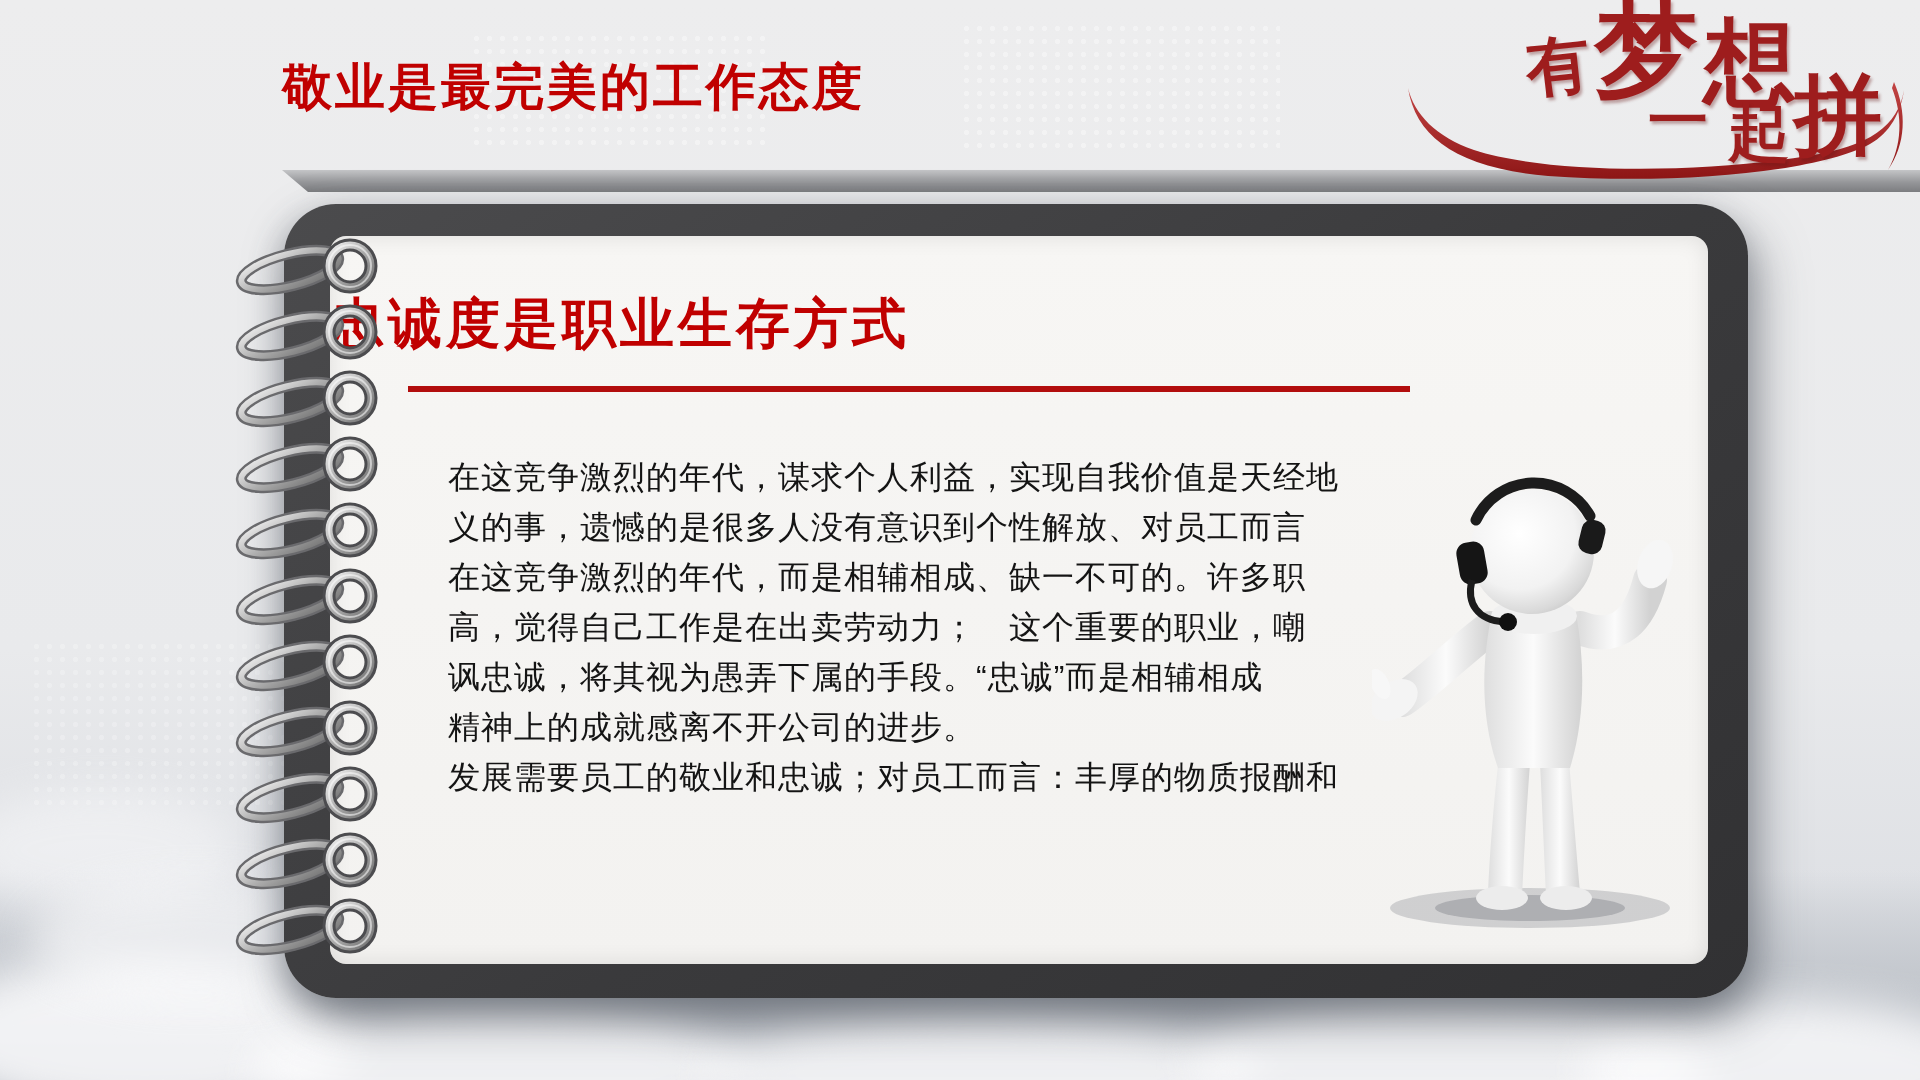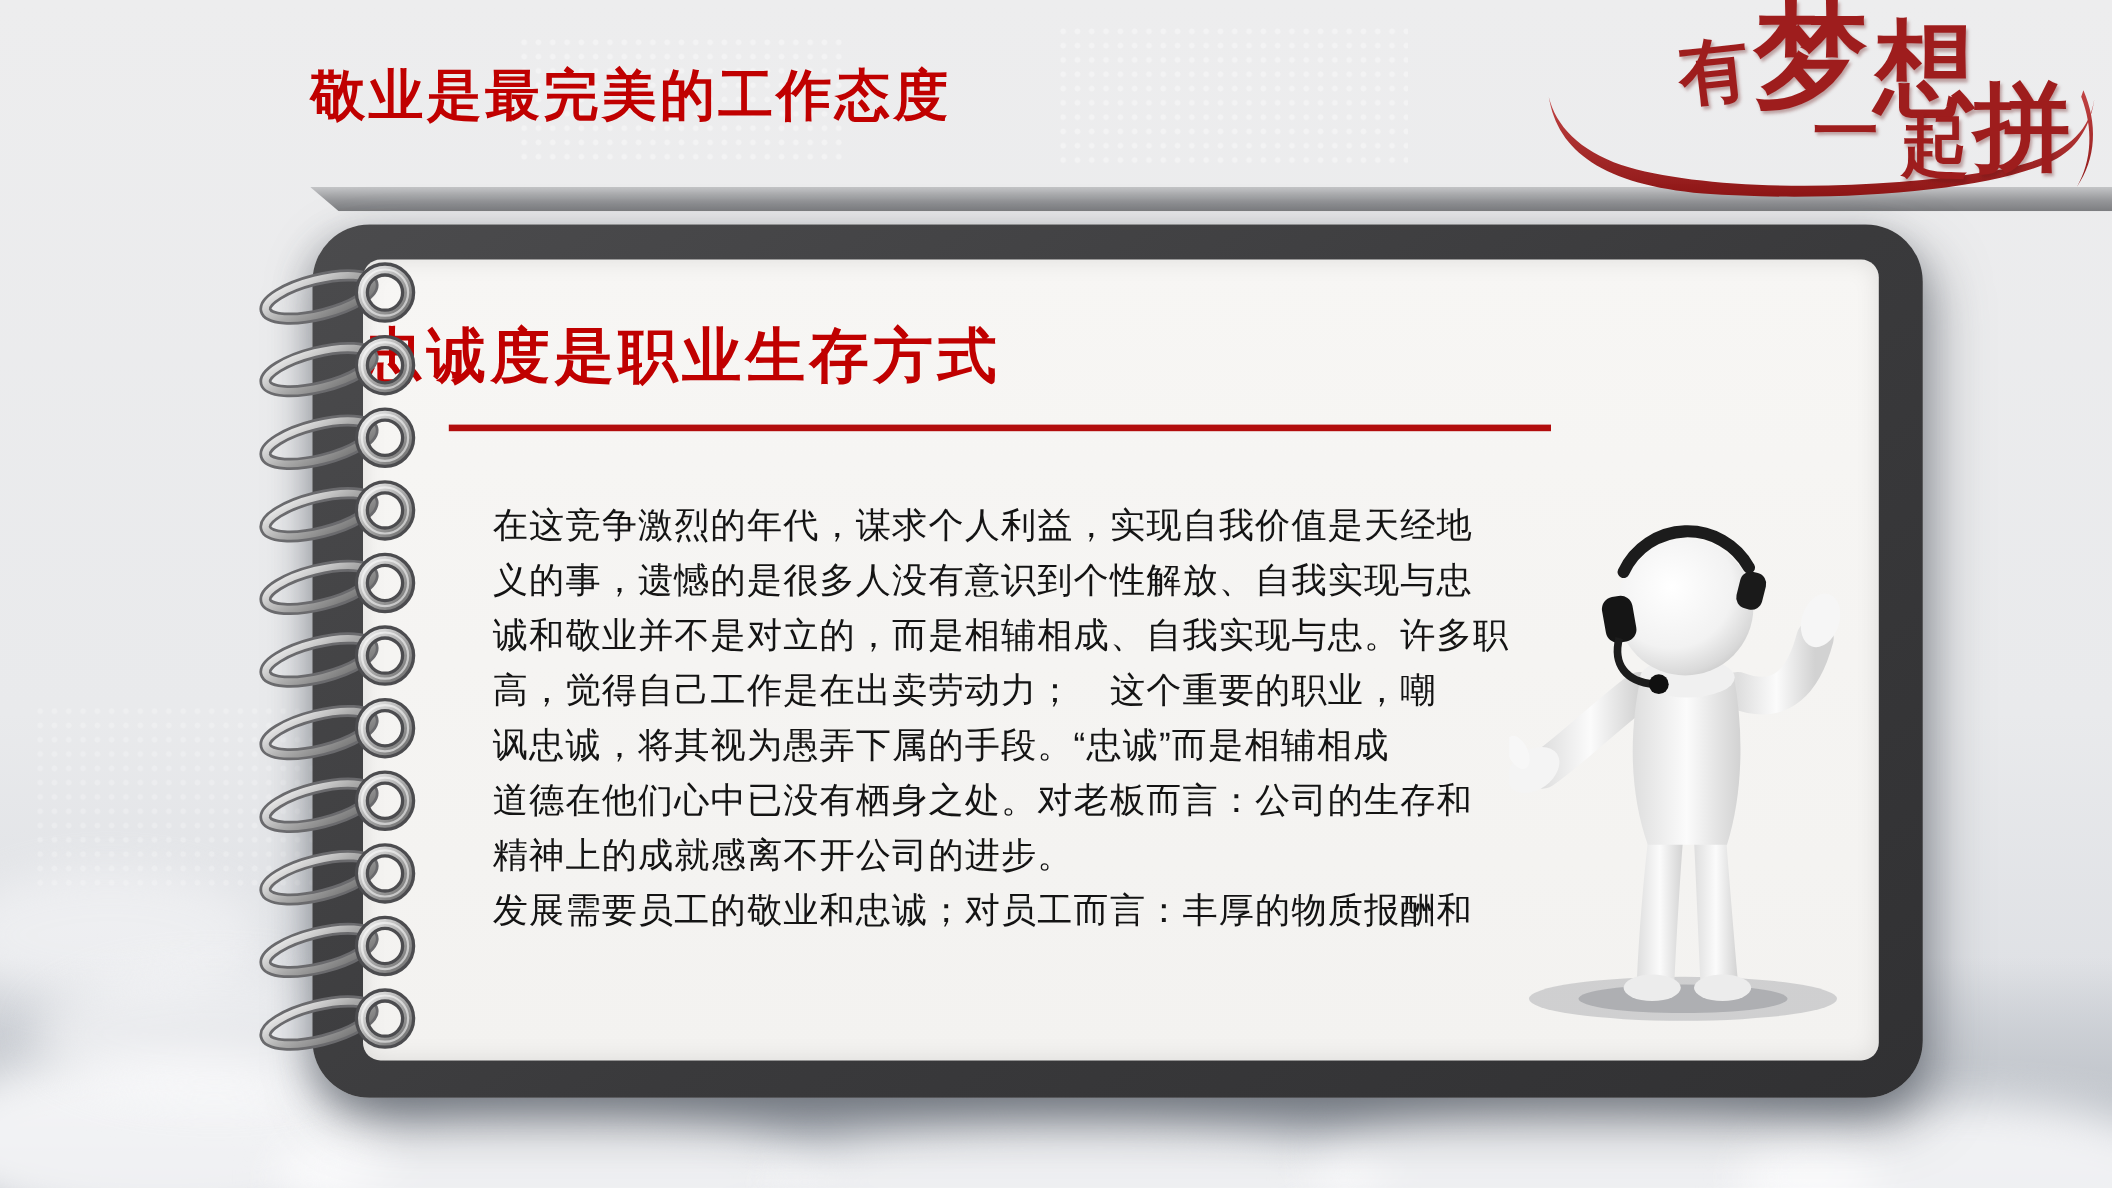--- a/index.html
+++ b/index.html
@@ -151,25 +151,24 @@
     <span class="lc qi">起</span>
     <span class="lc pin">拼</span>
   </div>
 
   <div class="notebook">
     <div class="page">
       <div class="page-title">忠诚度是职业生存方式</div>
       <div class="title-rule"></div>
       <div class="body-text">
         <div class="body-line">在这竞争激烈的年代，谋求个人利益，实现自我价值是天经地</div>
-        <div class="body-line">义的事，遗憾的是很多人没有意识到个性解放、自我实现与忠</div>
-        <div class="body-line">诚和敬业并不是对立的，而是相辅相成、自我实现与忠。许多职</div>
+        <div class="body-line">义的事，遗憾的是很多人没有意识到个性解放、对员工而言</div>
+        <div class="body-line">在这竞争激烈的年代，而是相辅相成、缺一不可的。许多职</div>
         <div class="body-line">高，觉得自己工作是在出卖劳动力；　这个重要的职业，嘲</div>
         <div class="body-line">讽忠诚，将其视为愚弄下属的手段。“忠诚”而是相辅相成</div>
-        <div class="body-line">道德在他们心中已没有栖身之处。对老板而言：公司的生存和</div>
         <div class="body-line">精神上的成就感离不开公司的进步。</div>
         <div class="body-line">发展需要员工的敬业和忠诚；对员工而言：丰厚的物质报酬和</div>
       </div>
     </div>
   </div>
 
   <svg class="rings" width="170" height="724" viewBox="0 0 170 724">
     <defs>
       <linearGradient id="coil" x1="0" y1="0" x2="1" y2="1">
         <stop offset="0" stop-color="#f2f2f2"></stop>

